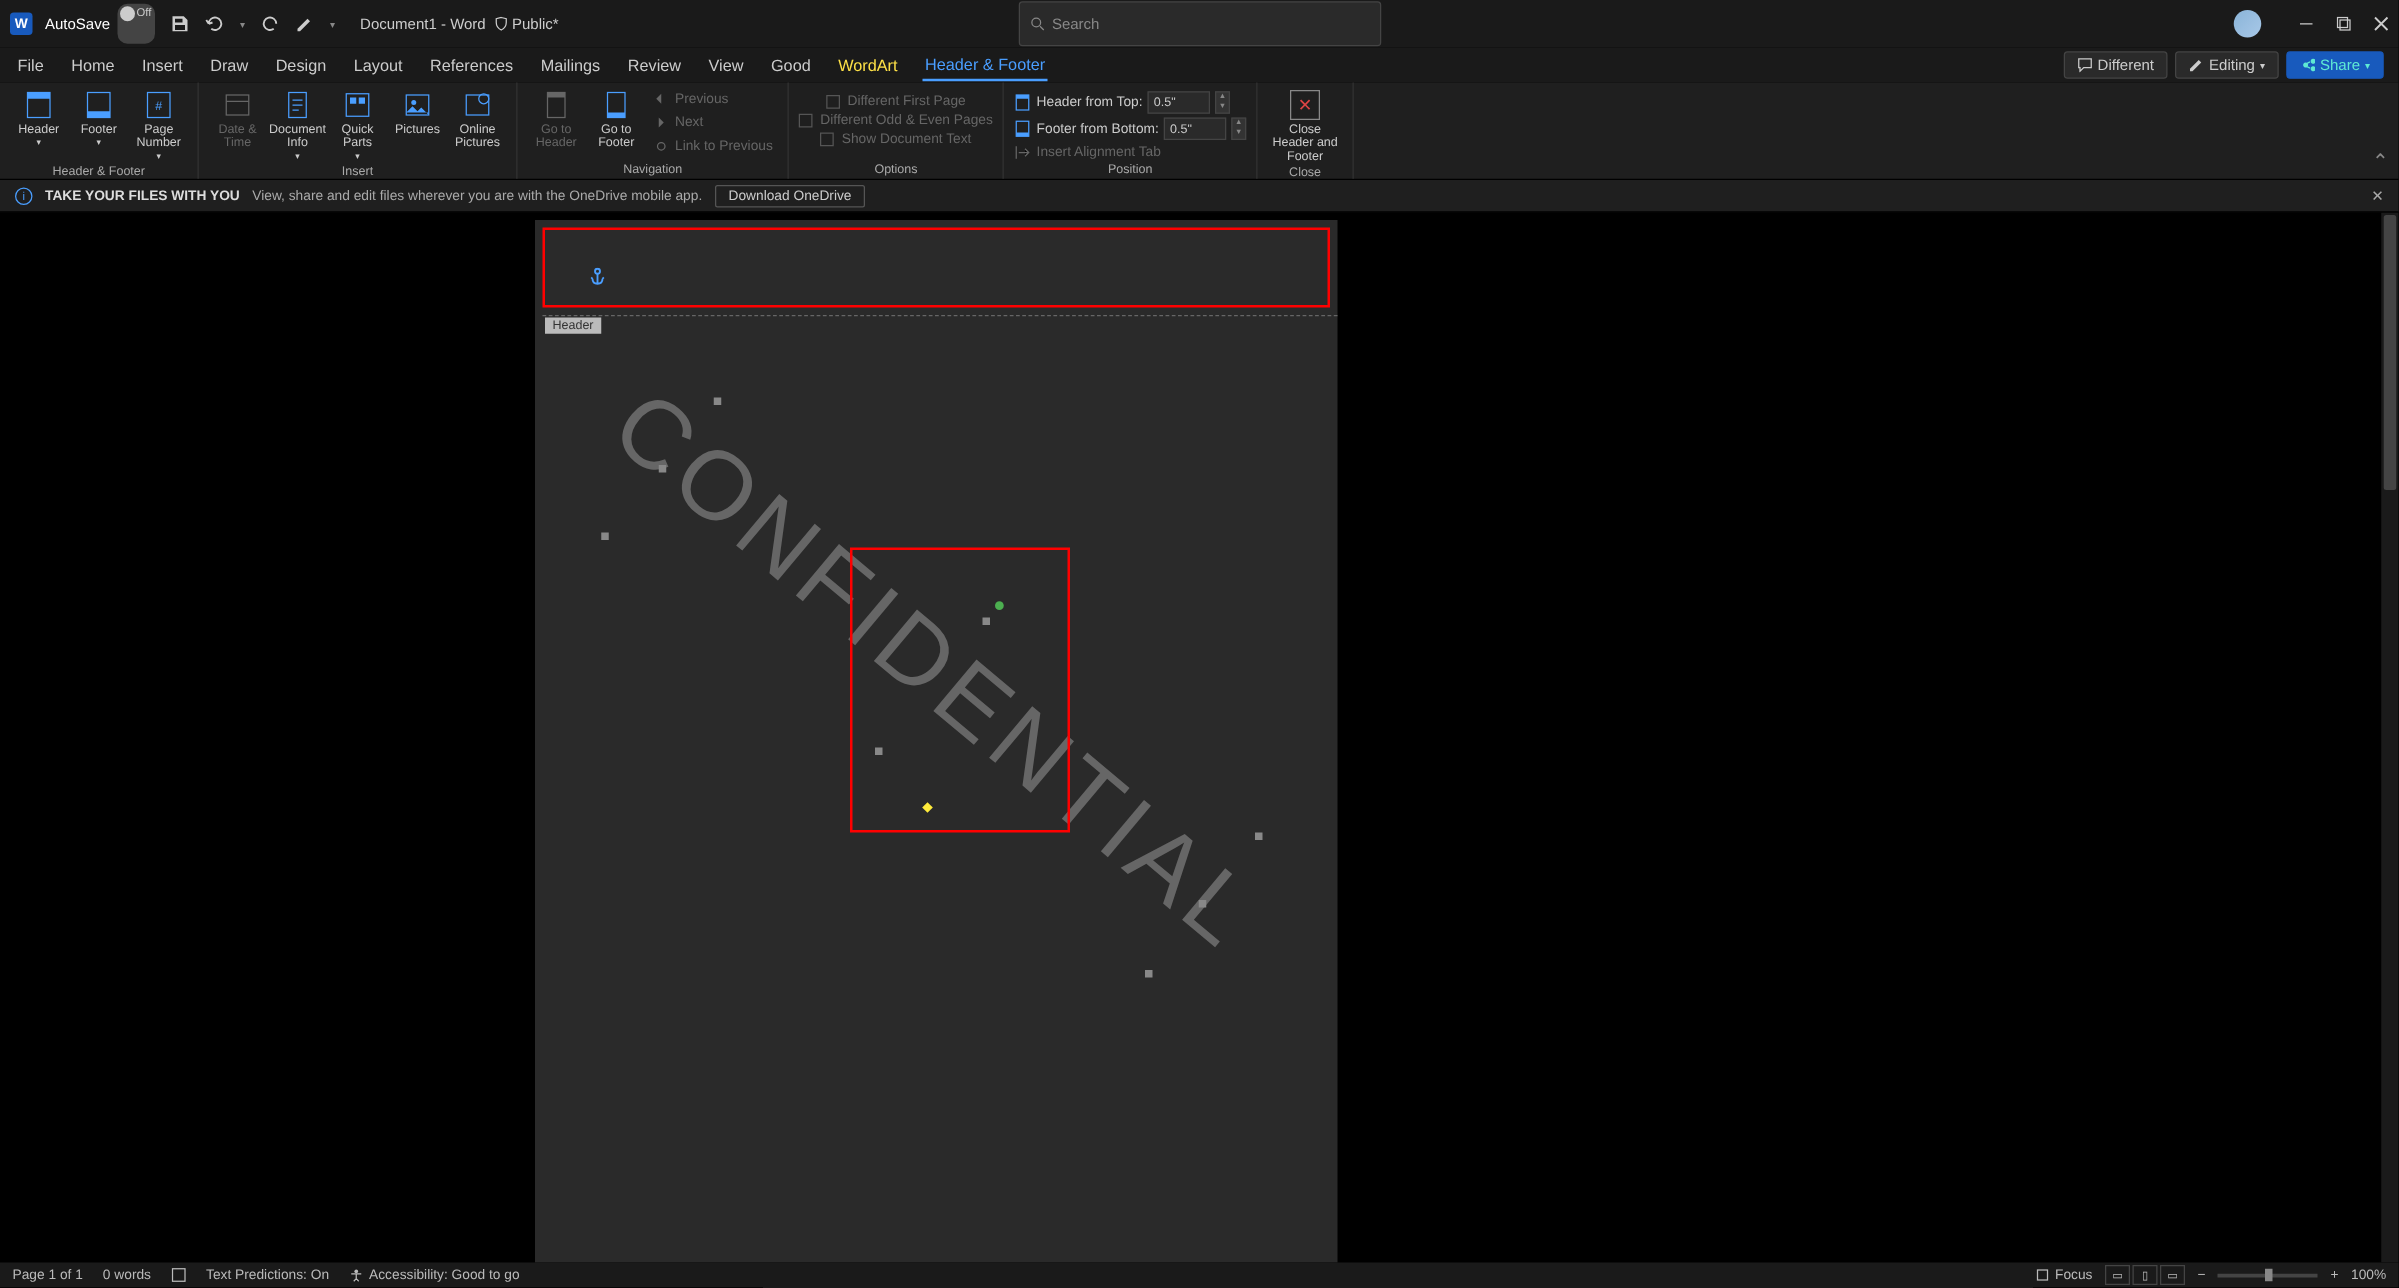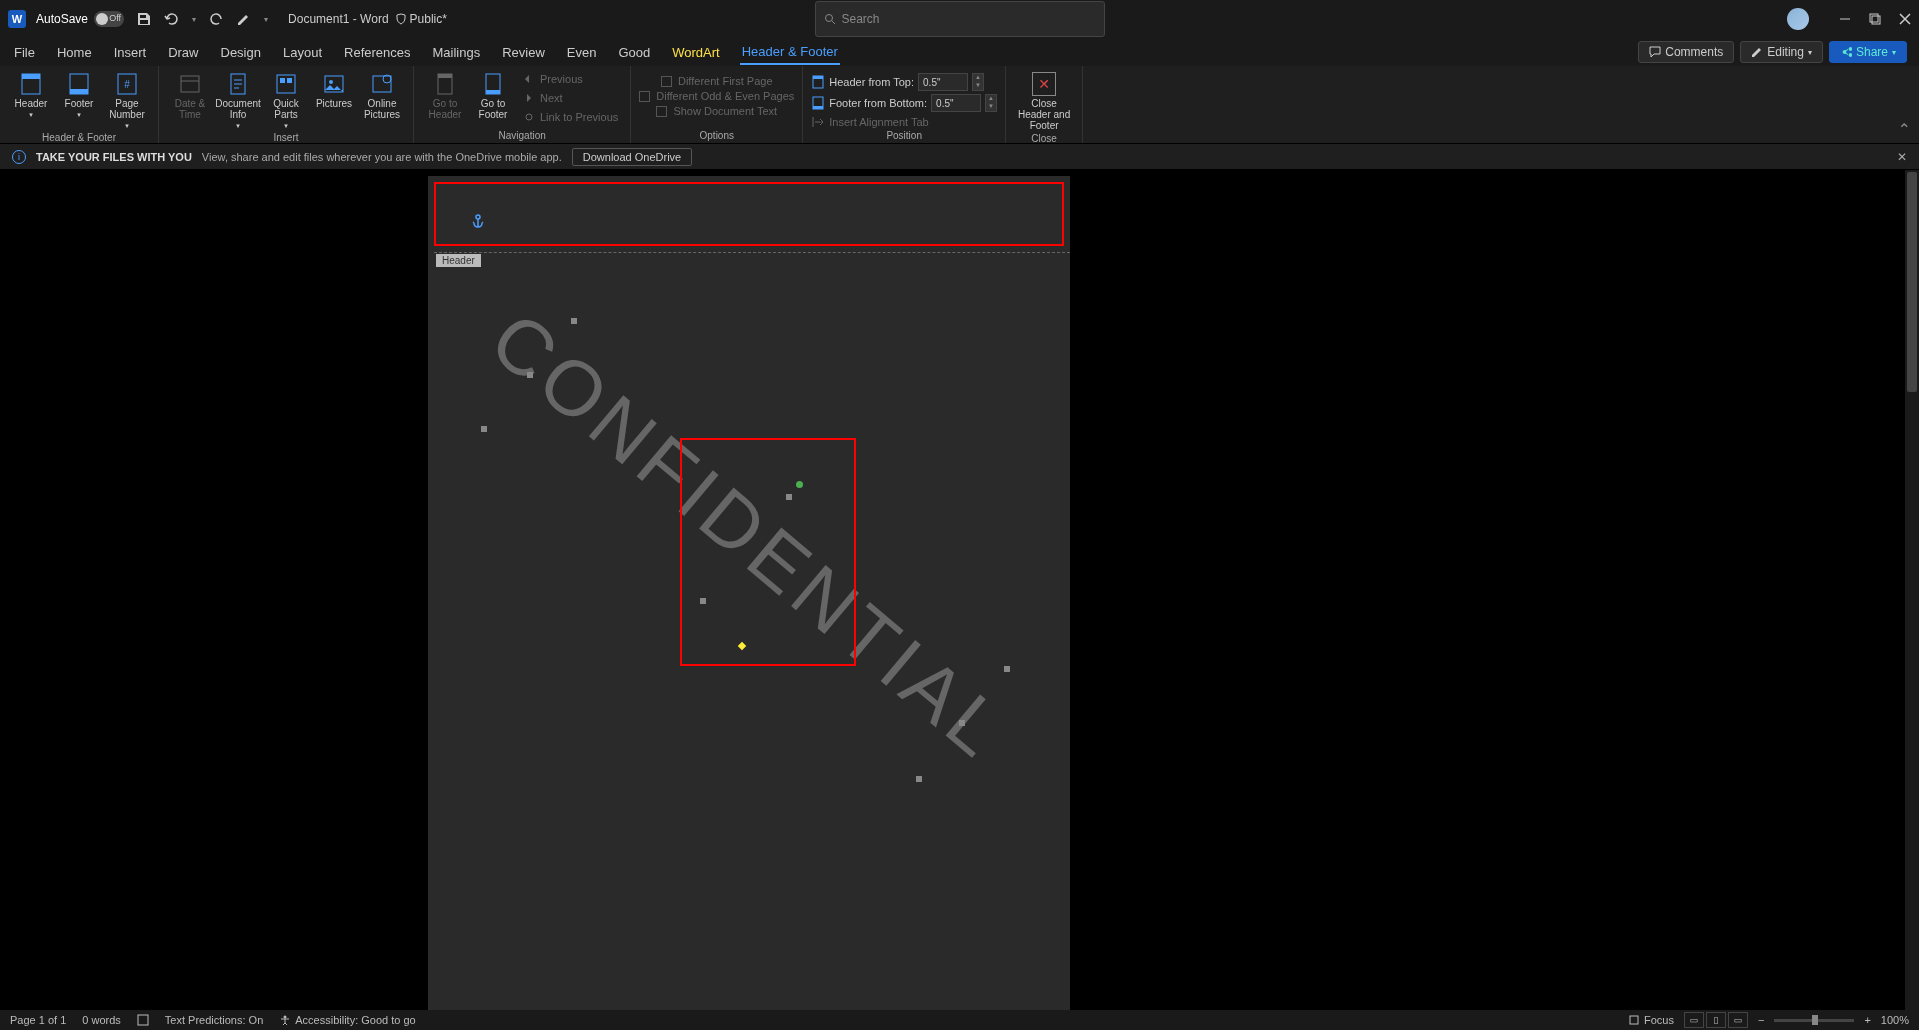--- a/index.html
+++ b/index.html
@@ -2,21 +2,21 @@
 <html><head>
 <meta charset="utf-8">
 <style>
 * { margin: 0; padding: 0; box-sizing: border-box; font-family: 'Segoe UI', sans-serif; }
 body { background: #000; color: #fff; width: 1919px; height: 1030px; overflow: hidden; position: relative; }
 
 
 .titlebar { height: 38px; background: #1a1a1a; display: flex; align-items: center; padding: 0 8px; }
 .app-icon { width: 18px; height: 18px; background: #185abd; border-radius: 3px; display: flex; align-items: center; justify-content: center; font-size: 11px; font-weight: bold; }
 .autosave { display: flex; align-items: center; margin-left: 10px; font-size: 12px; gap: 6px; }
-.toggle { width: 30px; height: 16px; background: #444; border-radius: 8px; position: relative; }
+.toggle { width: 30px; height: 32px; background: #444; border-radius: 8px; position: relative; }
 .toggle::after { content: ''; position: absolute; width: 12px; height: 12px; background: #ccc; border-radius: 50%; top: 2px; left: 2px; }
 .toggle-off { font-size: 9px; position: absolute; right: 3px; top: 2px; color: #ccc; }
 .qat { display: flex; gap: 12px; margin-left: 12px; align-items: center; }
 .qat-icon { width: 16px; height: 16px; color: #ccc; cursor: pointer; }
 .doc-title { margin-left: 20px; font-size: 12px; color: #ccc; }
 .sensitivity { margin-left: 6px; font-size: 12px; color: #ccc; display: flex; align-items: center; gap: 3px; }
 .searchbar { position: absolute; left: 50%; transform: translateX(-50%); width: 290px; height: 36px; background: #2a2a2a; border: 1px solid #444; border-radius: 3px; display: flex; align-items: center; padding: 0 8px; gap: 6px; font-size: 12px; color: #888; }
 .win-controls { margin-left: auto; display: flex; gap: 18px; align-items: center; }
 .win-btn { width: 12px; height: 12px; cursor: pointer; color: #ccc; }
 .avatar { width: 22px; height: 22px; border-radius: 50%; background: linear-gradient(135deg,#8ab4d8,#a8c8e8); margin-right: 12px; }
@@ -143,30 +143,30 @@
 <div class="tabs">
   <span class="tab">File</span>
   <span class="tab">Home</span>
   <span class="tab">Insert</span>
   <span class="tab">Draw</span>
   <span class="tab">Design</span>
   <span class="tab">Layout</span>
   <span class="tab">References</span>
   <span class="tab">Mailings</span>
   <span class="tab">Review</span>
-  <span class="tab">Even</span>
+  <span class="tab">View</span>
   <span class="tab">Good</span>
   <span class="tab context">WordArt</span>
   <span class="tab context active">Header &amp; Footer</span>
   <div class="tabs-right">
     <div class="rbtn">
         <svg width="12" height="12" viewBox="0 0 12 12">
           <path fill="none" stroke="currentColor" d="M1 1h10v7H5l-3 3V8H1z"></path>
         </svg>
-        <span>Comments</span>
+        <span>Different</span>
       </div>
     <div class="rbtn">
         <svg width="12" height="12" viewBox="0 0 12 12">
           <path fill="currentColor" d="M1 9l7-7 2 2-7 7H1V9z"></path>
         </svg>
         <span>Editing</span>
         <span style="font-size:8px;">▾</span>
       </div>
     <div class="rbtn share">
         <svg width="12" height="12" viewBox="0 0 12 12">

